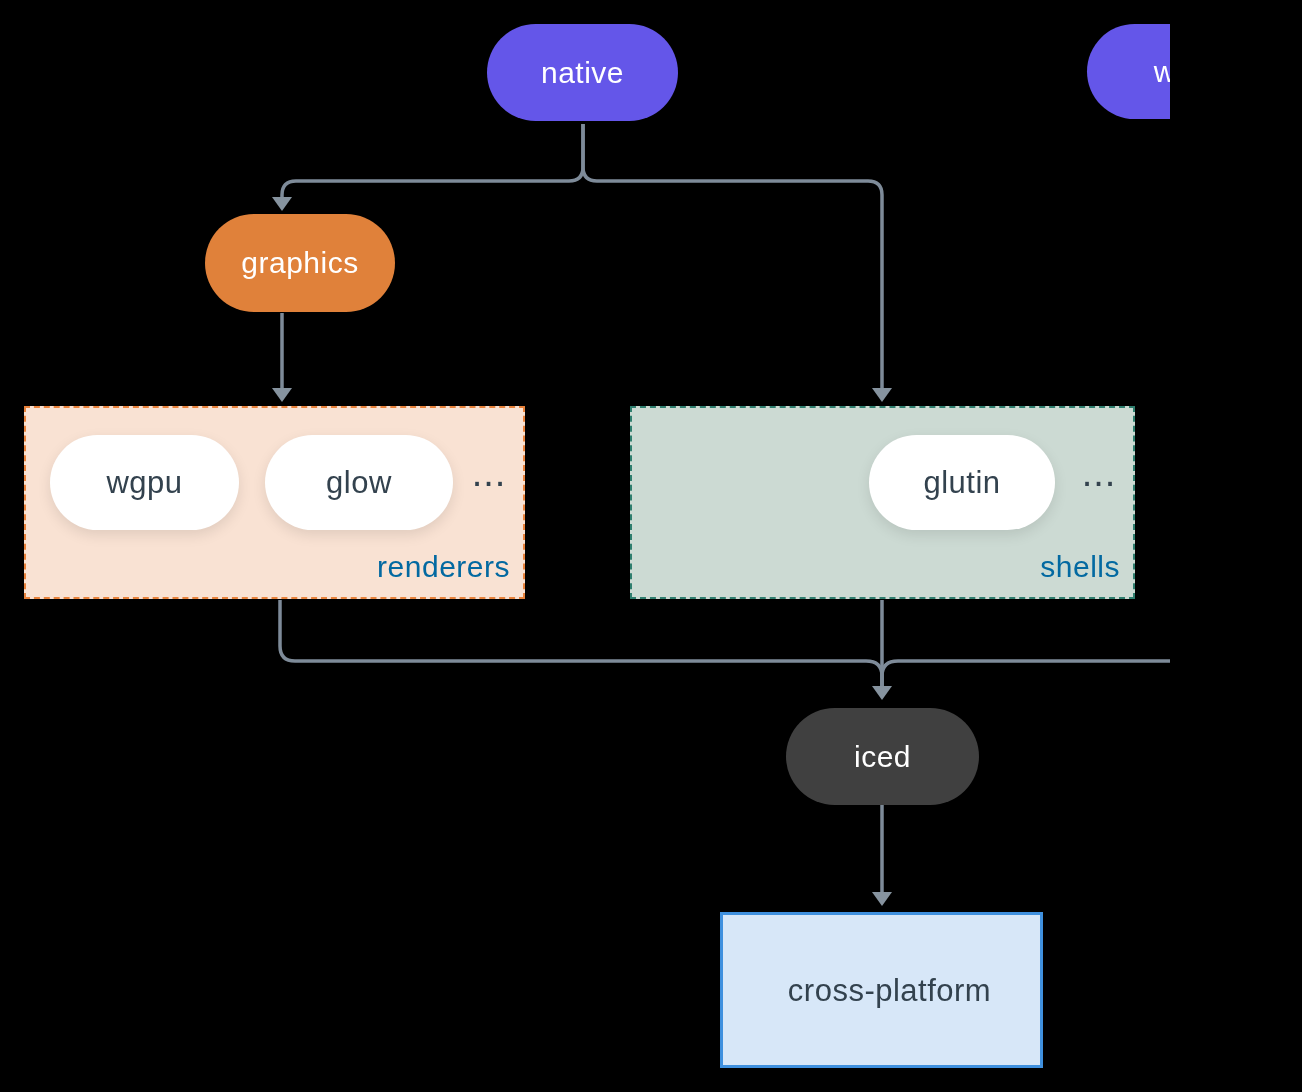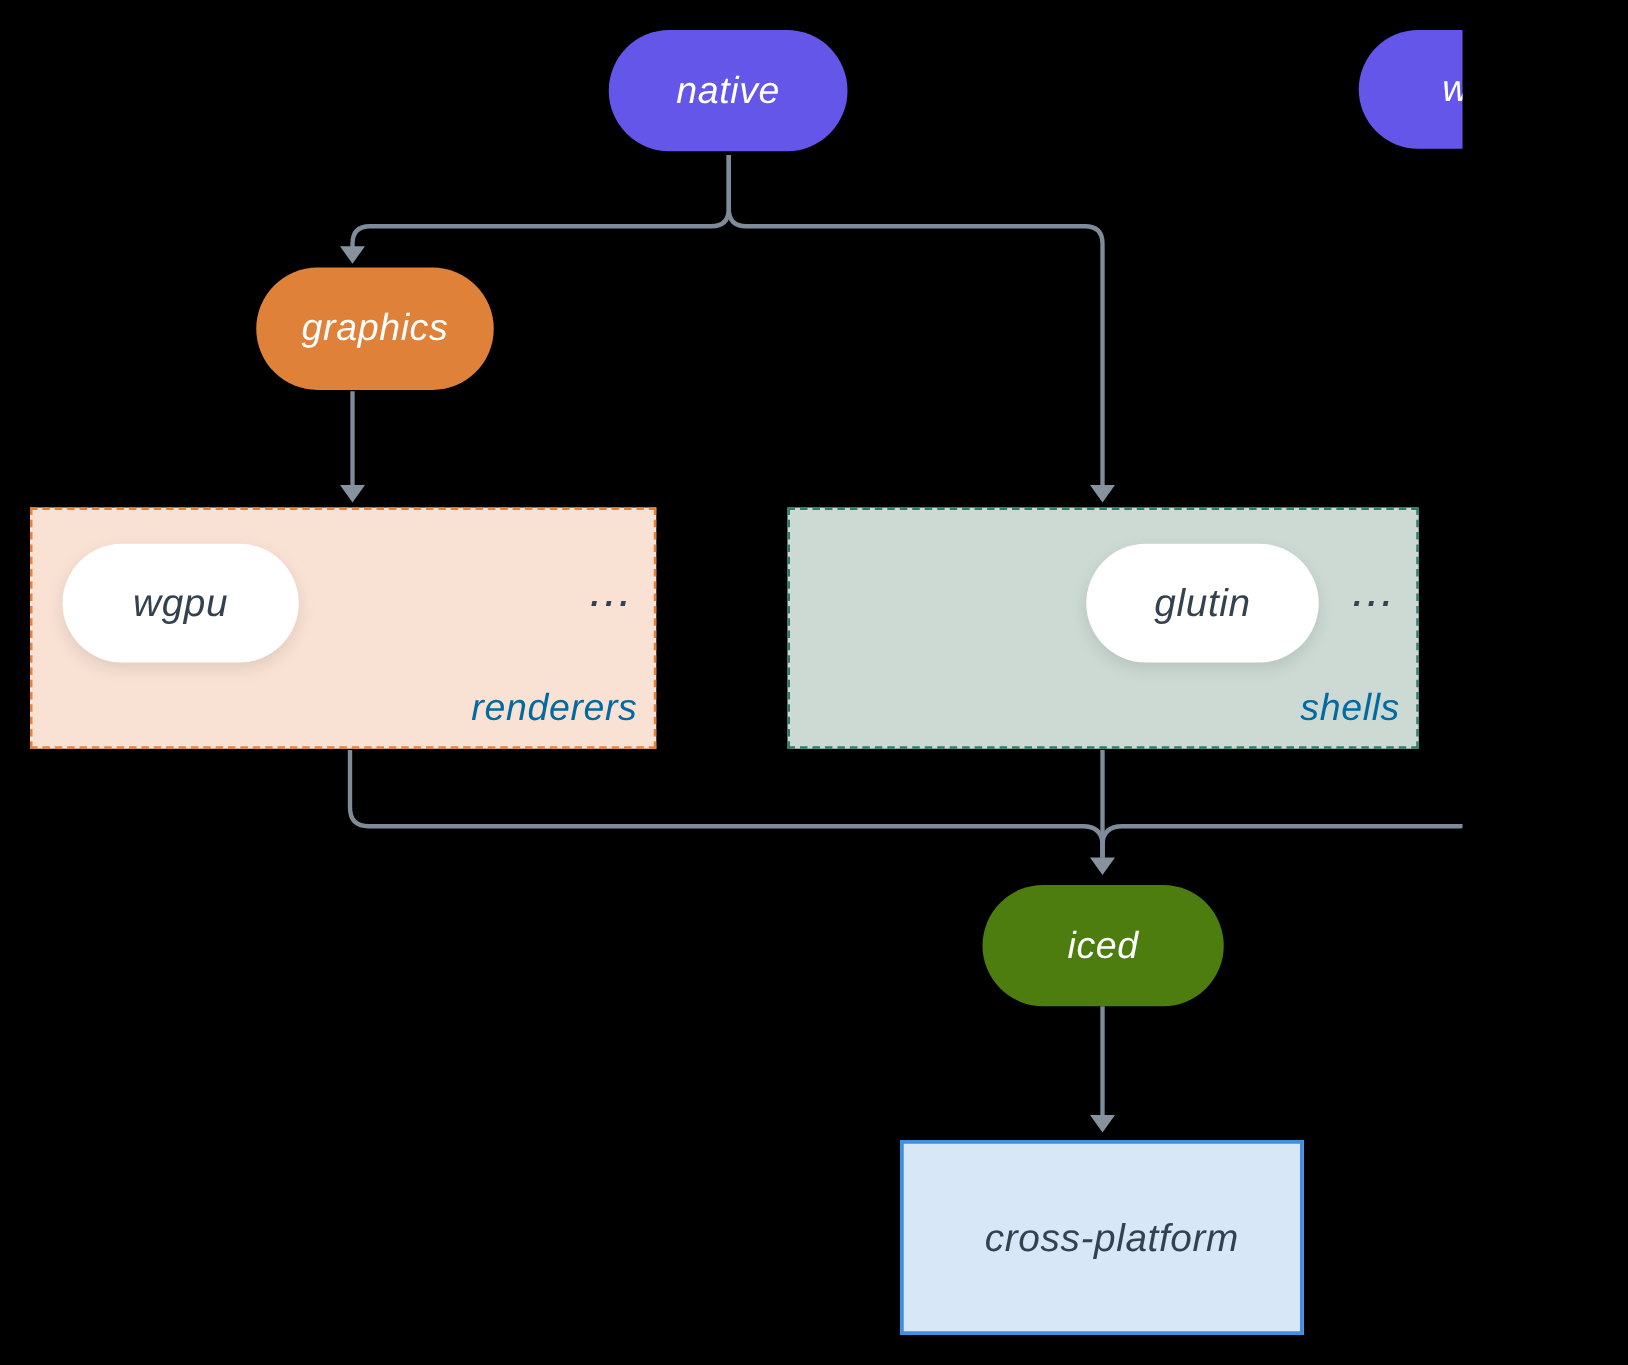--- a/index.html
+++ b/index.html
@@ -7,40 +7,39 @@
     padding: 0;
     background: #000000;
   }
   #stage {
     position: relative;
     width: 1170px;
     height: 1092px;
     background: #000000;
     overflow: hidden;
     font-family: "Liberation Sans", "DejaVu Sans", sans-serif;
-    font-style: italic;
   }
   #wires {
     position: absolute;
     left: 0; top: 0;
     width: 1302px; height: 1092px;
   }
   .pill {
     position: absolute;
     display: flex;
     align-items: center;
     justify-content: center;
     border-radius: 49px;
     color: #ffffff;
     font-size: 30px;
     letter-spacing: 0.5px;
   }
   .pill.purple { background: #6456e9; }
   .pill.orange { background: #e0813a; }
-  .pill.blue   { background: #4d7c0f; text-align: center; }
+  .pill.blue   { background: #404040; text-align: center; }
   .pill.white  {
     background: #ffffff;
     color: #33424e;
     font-size: 31px;
     box-shadow: 0 5px 14px rgba(0,0,0,0.10);
   }
   .group {
     position: absolute;
     box-sizing: border-box;
     border-width: 2px;
@@ -127,20 +126,21 @@
   </svg>
 
   <div class="pill purple" style="left:487px; top:24px; width:191px; height:97px;">native</div>
 
   <div class="pill purple" style="left:1087px; top:24px; width:190px; height:95px;">web</div>
 
   <div class="pill orange" style="left:205px; top:214px; width:190px; height:98px;">graphics</div>
 
   <div class="group renderers" style="left:24px; top:406px; width:501px; height:193px;">
     <div class="pill white" style="left:24px; top:27px; width:189px; height:95px;">wgpu</div>
+    <div class="pill white" style="left:239px; top:27px; width:188px; height:95px;">glow</div>
     <div class="ellipsis">...</div>
     <div class="group-label">renderers</div>
   </div>
 
   <div class="group shells" style="left:630px; top:406px; width:505px; height:193px;">
     <div class="pill white" style="left:237px; top:27px; width:186px; height:95px;">glutin</div>
     <div class="ellipsis">...</div>
     <div class="group-label">shells</div>
   </div>
 

